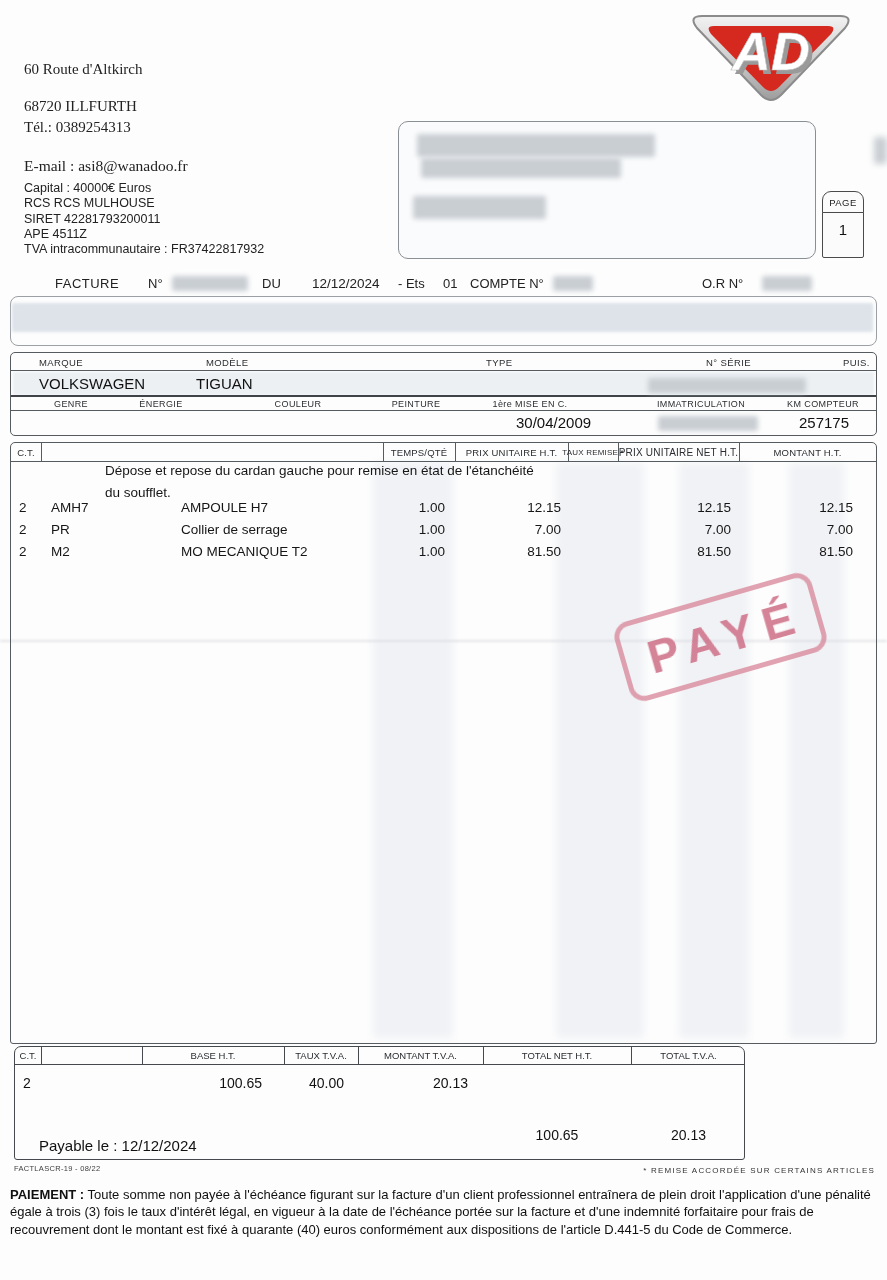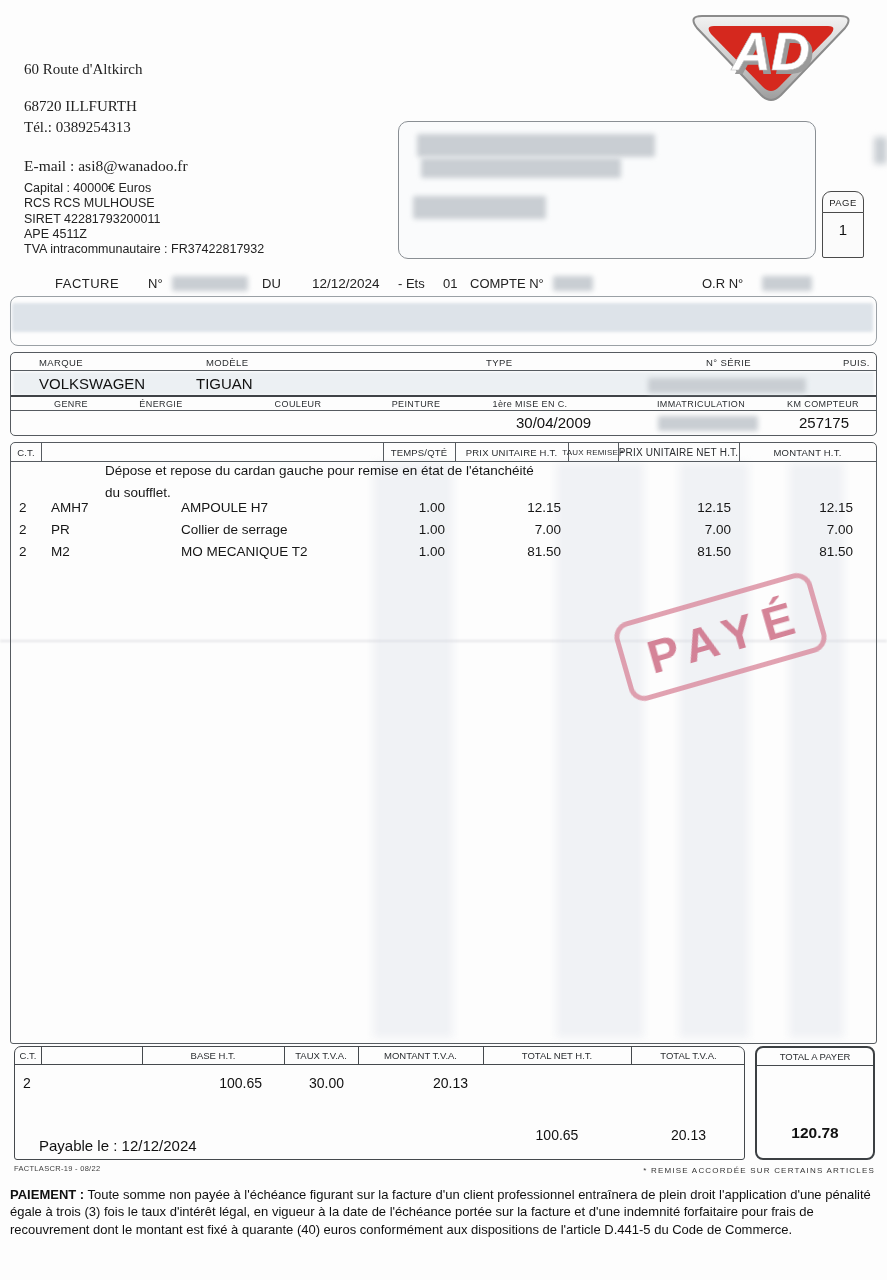--- a/index.html
+++ b/index.html
@@ -230,33 +230,28 @@
 
     <div class="tot-h" style="left:0; width:26px;">C.T.</div>
     <div class="tot-h" style="left:127px; width:142px;">BASE H.T.</div>
     <div class="tot-h" style="left:269px; width:74px;text-align:center;">TAUX T.V.A.</div>
     <div class="tot-h" style="left:343px; width:125px;">MONTANT T.V.A.</div>
     <div class="tot-h" style="left:468px; width:148px;">TOTAL NET H.T.</div>
     <div class="tot-h" style="left:616px; width:115px;">TOTAL T.V.A.</div>
 
     <div class="tot-val" style="left:8px; top:28px;">2</div>
     <div class="tot-val ra" style="left:127px; top:28px; width:120px;">100.65</div>
-    <div class="tot-val ra" style="left:269px; top:28px; width:60px;">30.00</div>
+    <div class="tot-val ra" style="left:269px; top:28px; width:60px;">40.00</div>
     <div class="tot-val ra" style="left:343px; top:28px; width:110px;">20.13</div>
 
     <div class="tot-val" style="left:468px; top:80px; width:148px; text-align:center;">100.65</div>
     <div class="tot-val" style="left:616px; top:80px; width:115px; text-align:center;">20.13</div>
     <div class="tot-val" style="left:24px; top:90px; font-size:15px;">Payable le : 12/12/2024</div>
   </div>
 
-  <div class="abs tap">
-    <div class="tot-hline"></div>
-    <div class="tot-h" style="left:0; width:116px;">TOTAL A PAYER</div>
-    <div class="tot-val" style="left:0; top:76px; width:116px; text-align:center; font-weight:bold; font-size:15.5px;">120.78</div>
-  </div>
 
   <div class="abs tiny" style="left:14px; top:1164px;">FACTLASCR-19 - 08/22</div>
   <div class="abs tiny-r" style="right:12px; top:1166px;">* REMISE ACCORDÉE SUR CERTAINS ARTICLES</div>
 
   <div class="abs footer">
     <b>PAIEMENT :</b>
     <span>Toute somme non payée à l'échéance figurant sur la facture d'un client professionnel entraînera de plein droit l'application d'une pénalité égale à trois (3) fois le taux d'intérêt légal, en vigueur à la date de l'échéance portée sur la facture et d'une indemnité forfaitaire pour frais de recouvrement dont le montant est fixé à quarante (40) euros conformément aux dispositions de l'article D.441-5 du Code de Commerce.</span>
   </div>
 
 </div>

